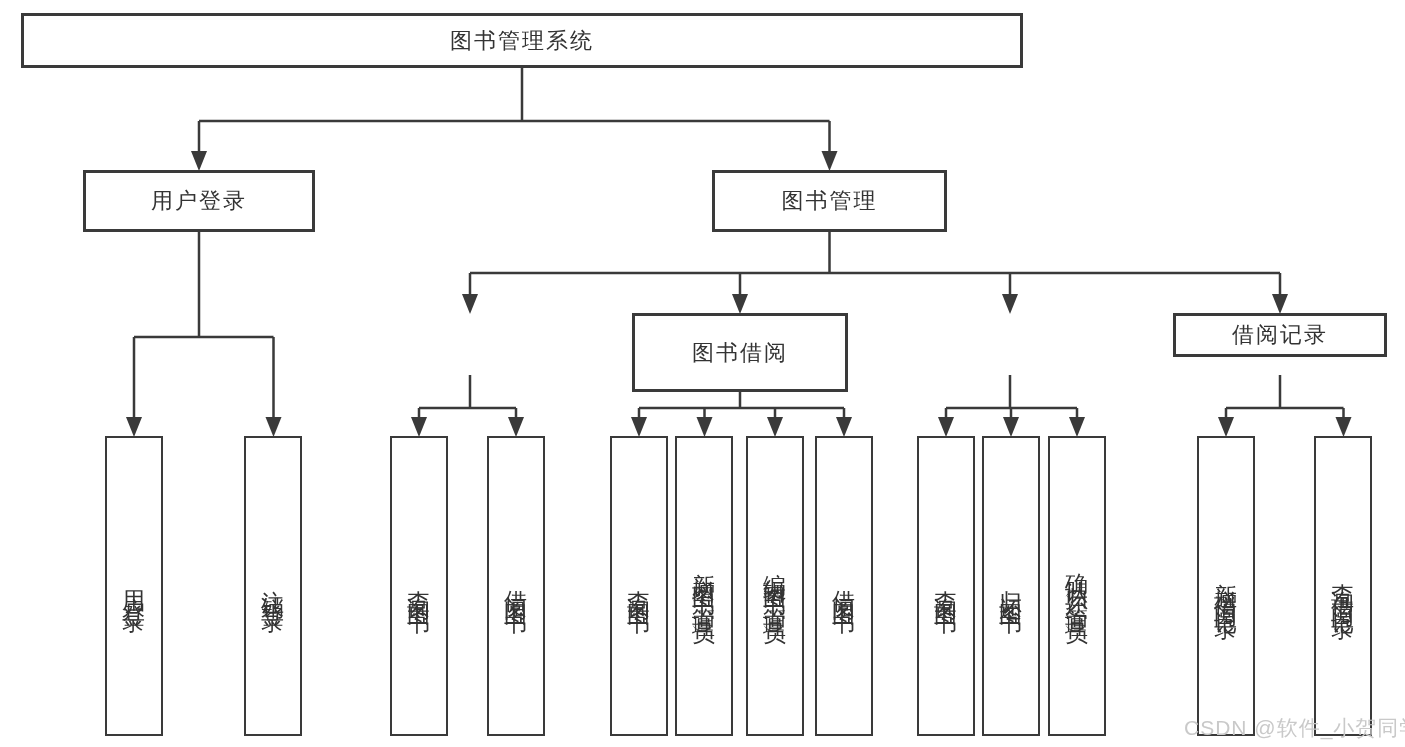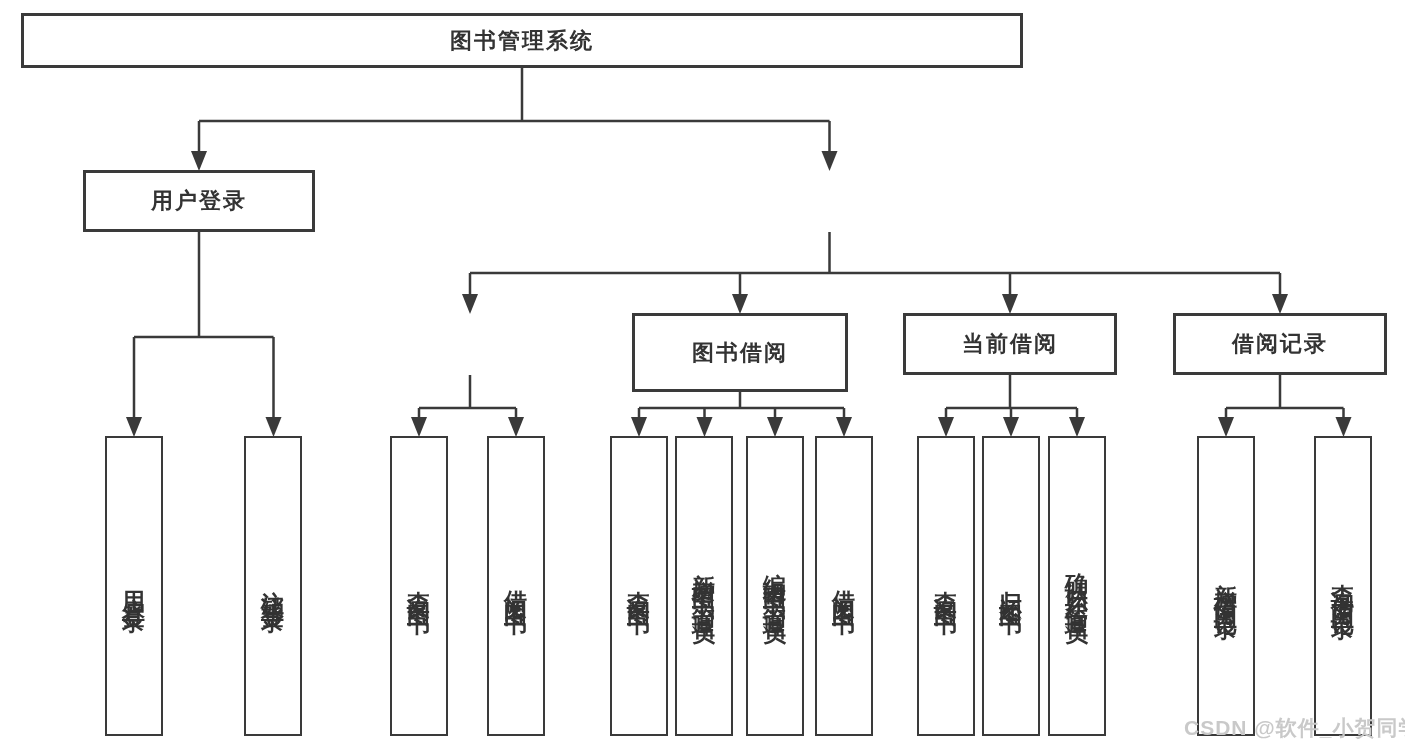--- a/index.html
+++ b/index.html
@@ -4,21 +4,21 @@
 <style>
   :root{
     --line:#3a3a3a;
     --border:#3a3a3a;
     --text:#333333;
     --background:#ffffff;
     --watermark:#c9c9c9;
   }
   html,body{margin:0;padding:0;}
   body{background:var(--background);font-family:"Liberation Sans","DejaVu Sans",sans-serif;}
-  .canvas{position:relative;width:1405px;height:747px;background:var(--background);overflow:hidden;font-weight:bold;}
+  .canvas{position:relative;width:1405px;height:747px;background:var(--background);overflow:hidden;}
   .connector-layer{position:absolute;left:0;top:0;width:1405px;height:747px;pointer-events:none;}
   .cline{stroke:var(--line);stroke-width:2.5;fill:none;}
   .arrow{fill:var(--line);stroke:none;}
   .box{
     position:absolute;
     box-sizing:border-box;
     background:#fff;
     border:3px solid var(--border);
     display:flex;
     align-items:center;
@@ -107,28 +107,28 @@
     </g>
   </svg>
 
   <div class="box" style="left:21px;top:13px;width:1002px;height:55px">
     <span class="h-label">图书管理系统</span>
   </div>
 
   <div class="box" style="left:83px;top:170px;width:232px;height:62px">
     <span class="h-label">用户登录</span>
   </div>
+  <div class="box" style="left:712px;top:170px;width:235px;height:62px">
+    <span class="h-label">图书管理</span>
+  </div>
 
   <div class="box" style="left:632px;top:313px;width:216px;height:79px">
     <span class="h-label">图书借阅</span>
   </div>
-  <div class="box" style="left:903px;top:313px;width:214px;height:62px">
-    <span class="h-label">当前借阅</span>
-  </div>
-  <div class="box" style="left:1173px;top:313px;width:214px;height:62px">
+  <div class="box" style="left:1173px;top:313px;width:214px;height:44px">
     <span class="h-label">借阅记录</span>
   </div>
 
   <div class="box leaf" style="left:105px;top:436px;width:58px;height:300px">
     <span class="v-label">用户登录</span>
   </div>
   <div class="box leaf" style="left:244px;top:436px;width:58px;height:300px">
     <span class="v-label">注销登录</span>
   </div>
 

